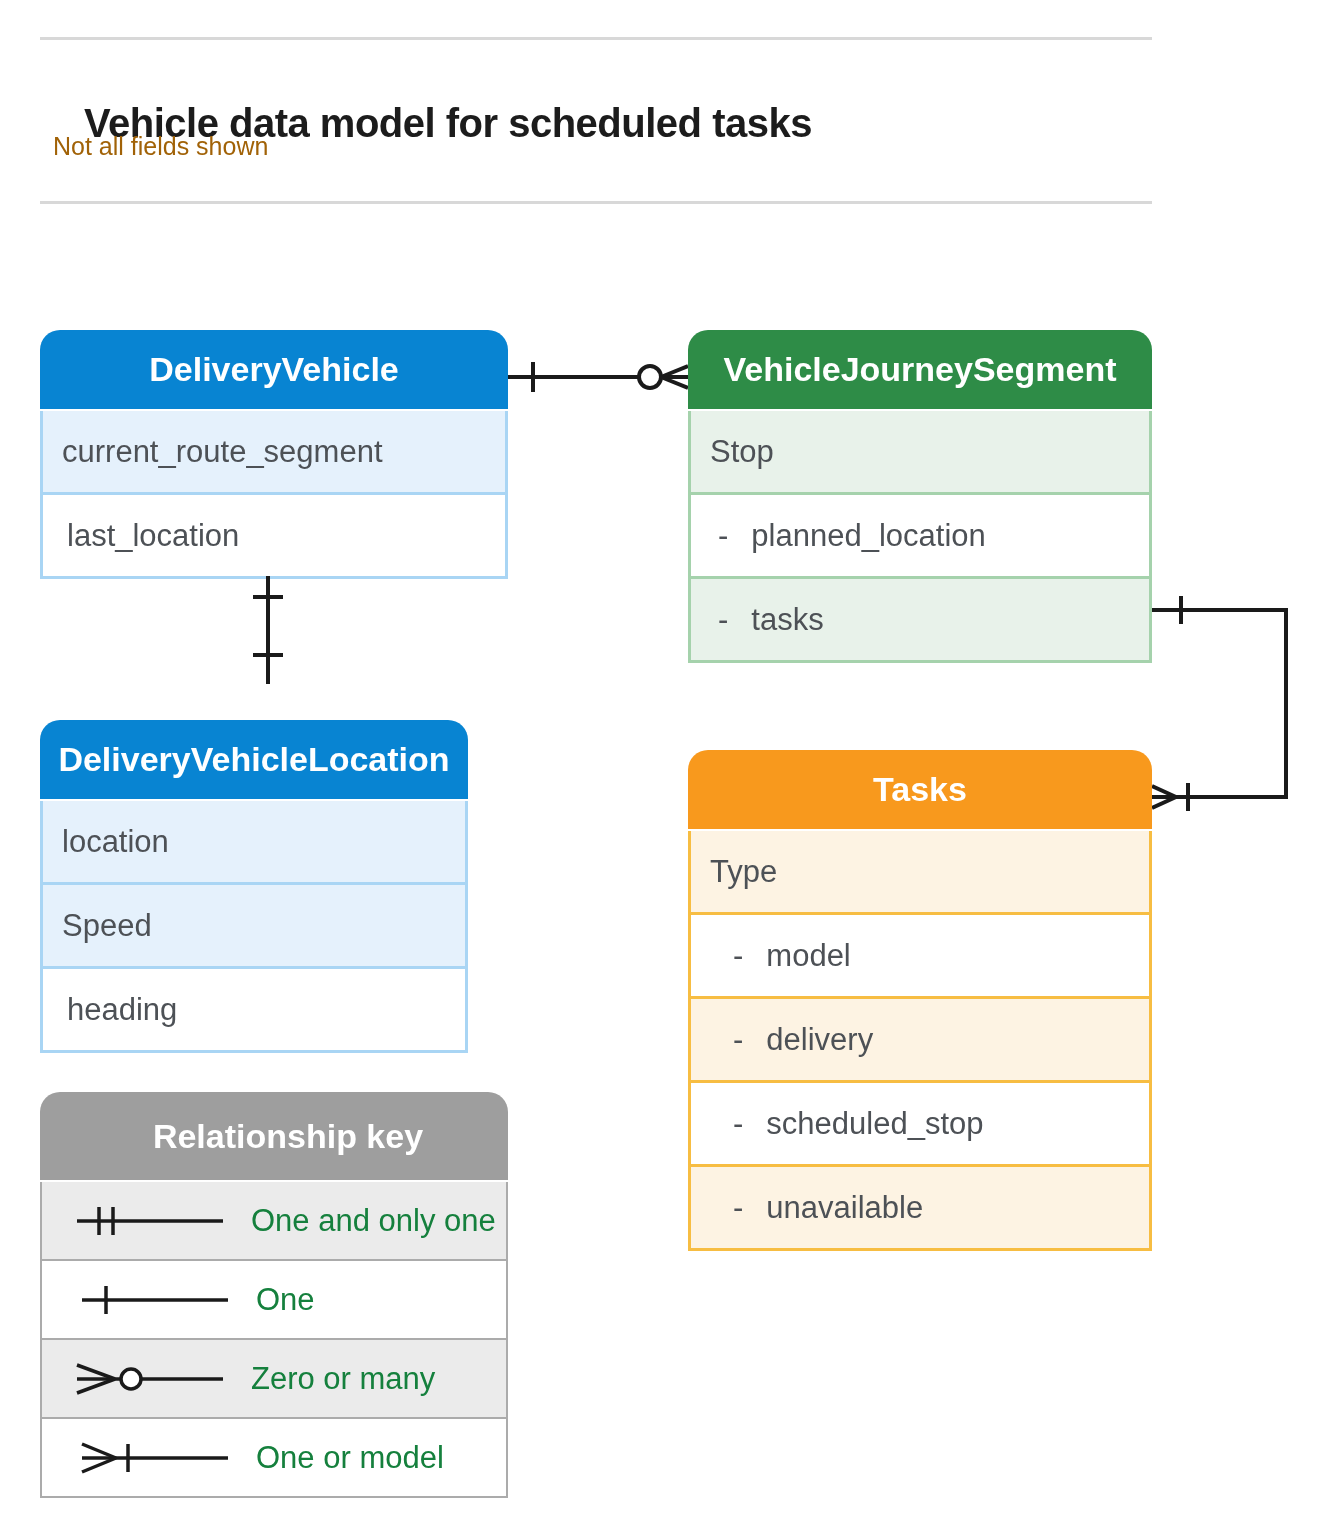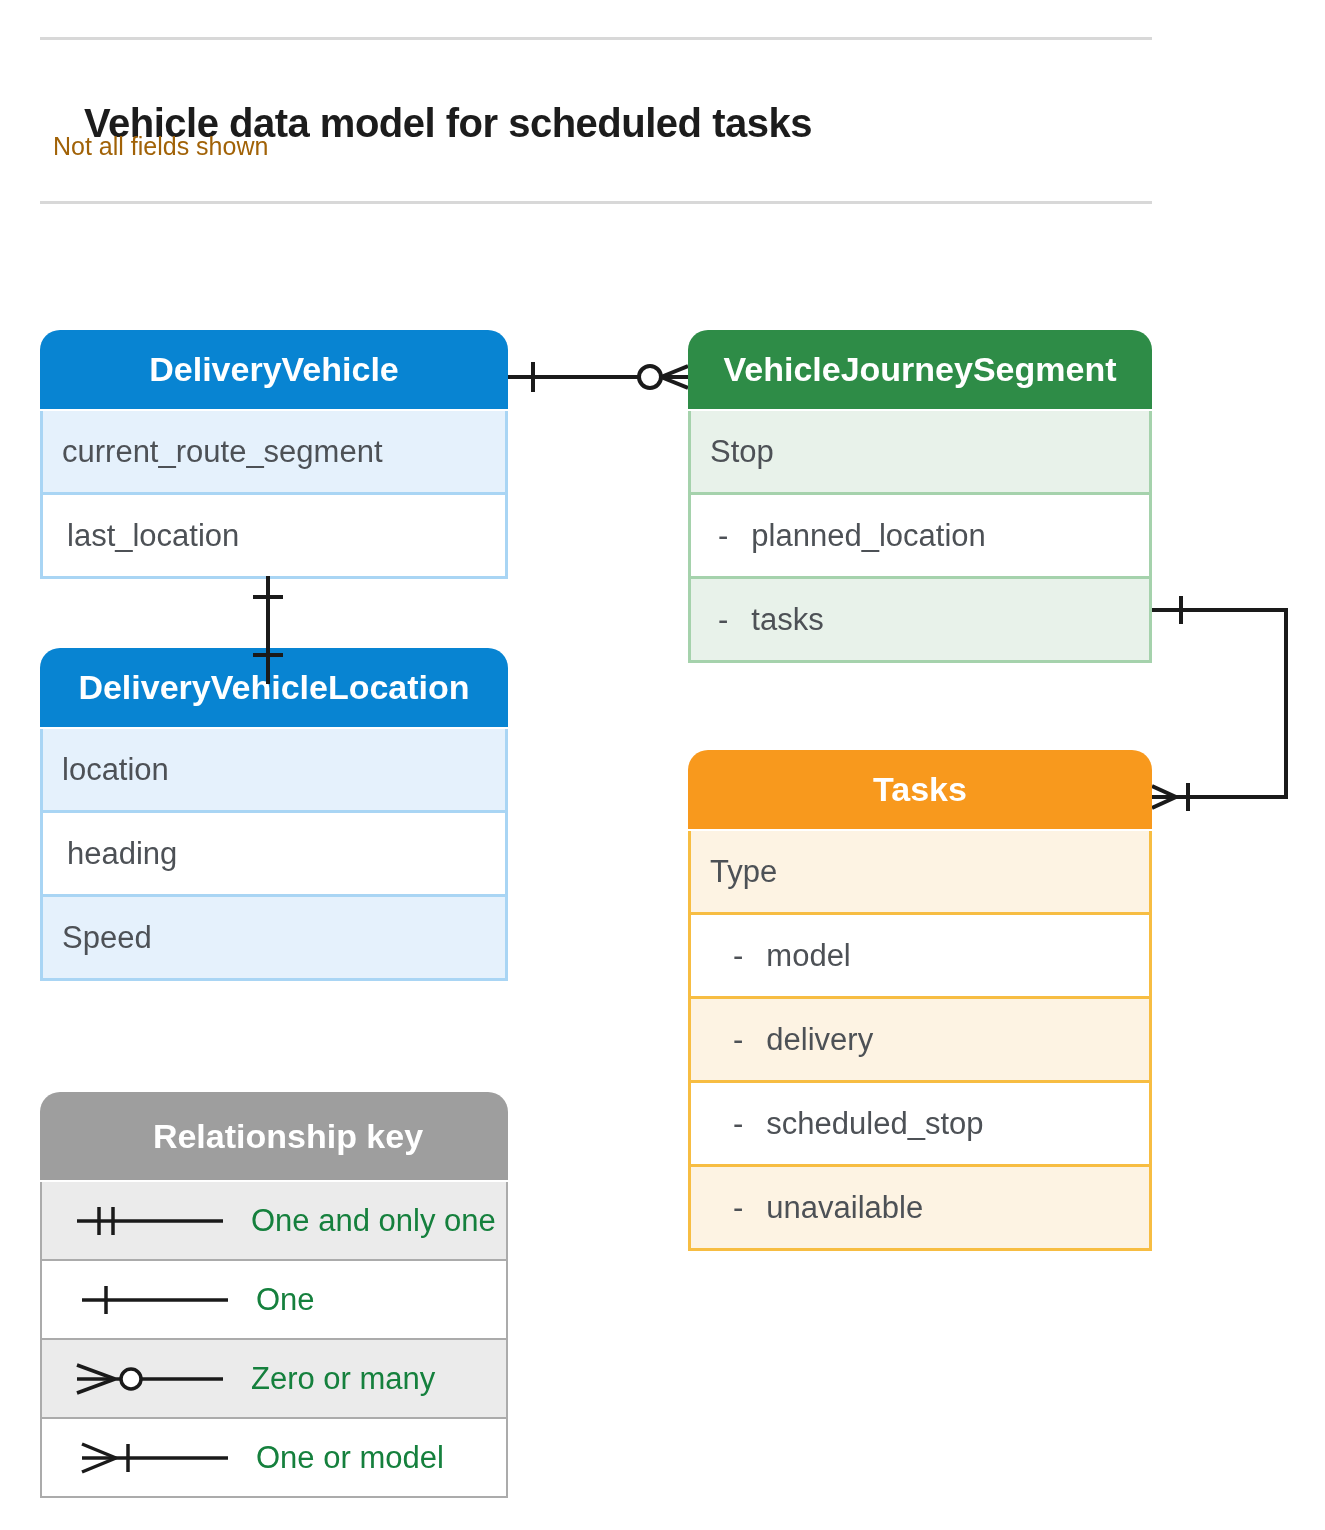--- a/index.html
+++ b/index.html
@@ -114,33 +114,33 @@
           <span class="prefix">-</span>
           <span class="lbl">planned_location</span>
         </div>
         <div class="row shaded indent-1">
           <span class="prefix">-</span>
           <span class="lbl">tasks</span>
         </div>
       </div>
   </section>
 
-  <section class="box theme-blue" style="left: 40px; top: 648px; width: 468px; --head: #0884d2; --light: #e5f1fc; --bord: #a9d5f4;">
+  <section class="box theme-blue" style="left: 40px; top: 720px; width: 428px; --head: #0884d2; --light: #e5f1fc; --bord: #a9d5f4;">
     <div class="box-header">
       <span>DeliveryVehicleLocation</span>
     </div>
     <div class="rows">
         <div class="row shaded">
           <span class="lbl">location</span>
         </div>
+        <div class="row shaded">
+          <span class="lbl">Speed</span>
+        </div>
         <div class="row">
           <span class="lbl">heading</span>
-        </div>
-        <div class="row shaded">
-          <span class="lbl">Speed</span>
         </div>
       </div>
   </section>
 
   <section class="box theme-orange" style="left: 688px; top: 750px; width: 464px; --head: #f8991d; --light: #fdf3e3; --bord: #f7bd42;">
     <div class="box-header">
       <span>Tasks</span>
     </div>
     <div class="rows">
         <div class="row shaded">

